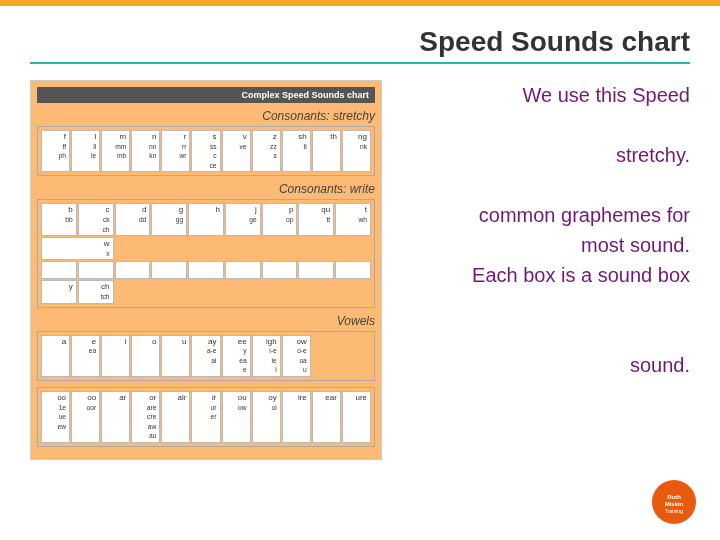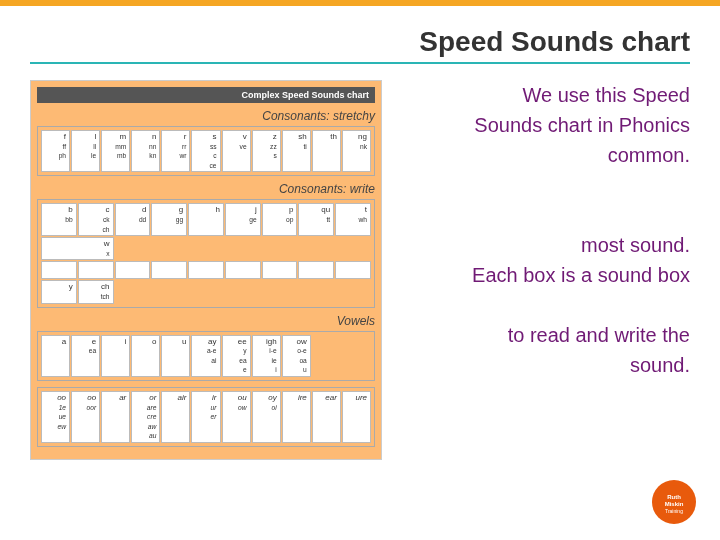--- a/index.html
+++ b/index.html
@@ -115,21 +115,20 @@
     }
 
     
     .grid-vowels {
       grid-template-columns: repeat(11, 1fr);
     }
 
     
     .grid-bottom {
       grid-template-columns: repeat(11, 1fr);
-      font-style: italic;
     }
 
     
     .text-area {
       flex: 1;
       font-size: 20px;
       line-height: 1.5;
       color: #701a75;
     }
 
@@ -251,28 +250,28 @@
             <div class="sound-cell">ire</div>
             <div class="sound-cell">ear</div>
             <div class="sound-cell">ure</div>
           </div>
         </div>
       </div>
 
       <div class="text-area">
         <p>
           <span>We use this Speed</span><br>
-          <span>Sounds chart in Phonics</span><br>
-          <span>common.</span><br>
-          <br>
-          <br>
+          <br>
+          <span>stretchy.</span><br>
+          <br>
+          <span>common graphemes for</span><br>
           <span>most sound.</span><br>
           <span>Each box is a sound box</span><br>
           <br>
-          <span>to read and write the</span><br>
+          <br>
           <span>sound.</span>
         </p>
       </div>
 
     </div>
   </div>
 
   <div class="logo-area">
     <div class="logo-circle">
       <svg viewBox="0 0 36 36">

